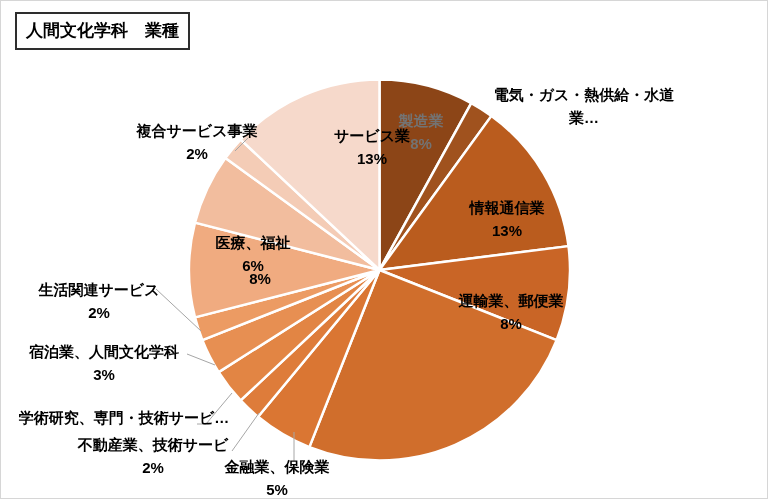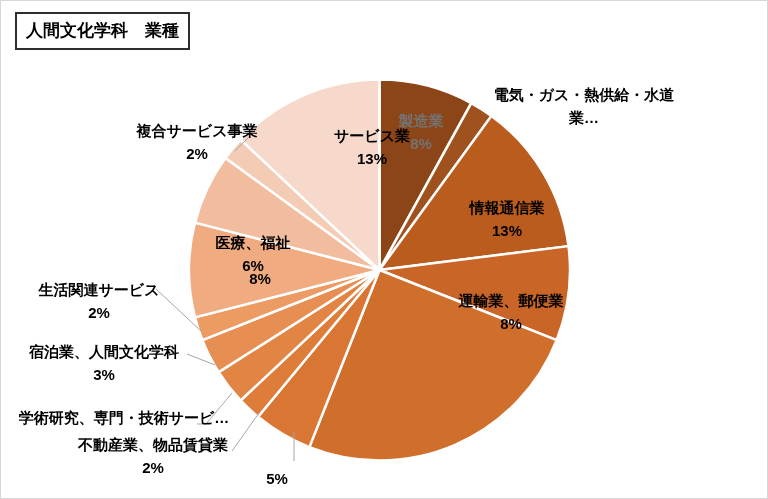--- a/index.html
+++ b/index.html
@@ -77,24 +77,25 @@
         <div>情報通信業</div>
         <div>13%</div>
       </div>
       <div class="slice-label" style="left: 510px; top: 303px; margin-top: 8px;">
         <div>運輸業、郵便業</div>
         <div>8%</div>
       </div>
       <div class="slice-label" style="left: 436px; top: 378px;">
       </div>
       <div class="slice-label" style="left: 276px; top: 477px;">
+        <div>金融業、保険業</div>
         <div>5%</div>
       </div>
       <div class="slice-label" style="left: 152px; top: 455px;">
-        <div>不動産業、物品賃貸業</div>
+        <div>不動産業、技術サービ</div>
         <div>2%</div>
       </div>
       <div class="slice-label" style="left: 123px; top: 416px;">
         <div>学術研究、専門・技術サービ…</div>
       </div>
       <div class="slice-label" style="left: 103px; top: 362px;">
         <div>宿泊業、人間文化学科</div>
         <div>3%</div>
       </div>
       <div class="slice-label" style="left: 98px; top: 300px;">

